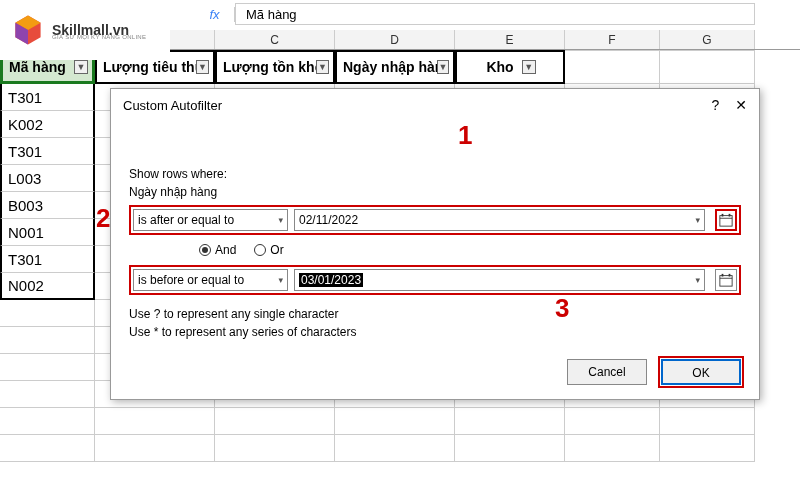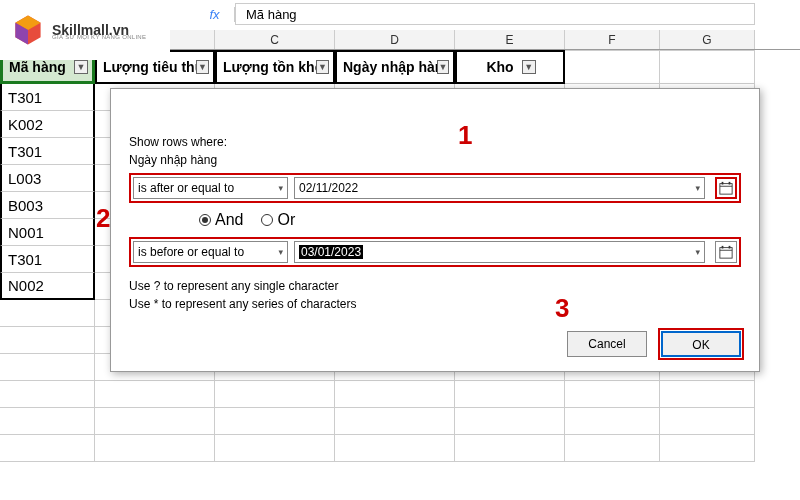--- a/index.html
+++ b/index.html
@@ -28,21 +28,21 @@
   .dlg-title-btns span { cursor: default; }
   .dlg-body { padding: 6px 18px 14px 18px; font-size: 12px; }
   .dlg-label1 { margin-bottom: 4px; margin-top: 40px; }
   .dlg-label2 { margin-bottom: 6px; }
   .crit-row { display: flex; align-items: center; gap: 6px; margin-bottom: 8px; border: 2px solid #c00; padding: 2px; }
   .crit-row select, .crit-row .sel { width: 155px; height: 22px; border: 1px solid #888; font-size: 12px; padding: 0 4px; display: flex; align-items: center; justify-content: space-between; background: #fff; }
   .crit-row .val { flex: 1; height: 22px; border: 1px solid #888; font-size: 12px; padding: 0 4px; display: flex; align-items: center; justify-content: space-between; background: #fff; }
   .val.sel-blue .vtext { background: #000000; color: #fff; padding: 0 2px; }
   .date-icon { width: 22px; height: 22px; border: 1px solid #888; display: flex; align-items: center; justify-content: center; margin-left: 4px; }
   .date-icon svg { width: 14px; height: 14px; }
-  .radio-row { margin: 4px 0 8px 70px; display: flex; gap: 18px; font-size: 16px; }
+  .radio-row { margin: 4px 0 8px 70px; display: flex; gap: 18px; font-size: 12px; }
   .radio-row label { display: flex; align-items: center; gap: 4px; }
   .radio { width: 12px; height: 12px; border: 1px solid #333; border-radius: 50%; display: inline-flex; align-items: center; justify-content: center; }
   .radio.checked::after { content: ''; width: 6px; height: 6px; background: #333; border-radius: 50%; }
   .hint { font-size: 12px; margin-top: 10px; line-height: 1.5; }
   .dlg-btns { display: flex; justify-content: flex-end; gap: 14px; margin-top: 18px; }
   .dlg-btn { width: 80px; height: 26px; border: 1px solid #888; background: #f0f0f0; font-size: 12px; text-align: center; line-height: 24px; }
   .dlg-btn.ok { border: 2px solid #0066cc; outline: 2px solid #c00; outline-offset: 1px; }
   .anno { position: absolute; font-size: 26px; font-weight: bold; color: #c00; z-index: 20; }
   .anno1 { top: 120px; left: 458px; }
   .anno2 { top: 203px; left: 96px; }
@@ -238,20 +238,27 @@
         <div class="cell" style="width: 120px;"></div>
         <div class="cell" style="width: 120px;"></div>
         <div class="cell" style="width: 110px;"></div>
         <div class="cell" style="width: 95px;"></div>
         <div class="cell" style="width: 95px;"></div>
       </div>
     </div>
 </div>
 
 <div class="dialog">
+  <div class="dlg-title">
+    <span>Custom Autofilter</span>
+    <div class="dlg-title-btns">
+      <span>?</span>
+      <span>✕</span>
+    </div>
+  </div>
   <div class="dlg-body">
     <div class="dlg-label1">Show rows where:</div>
     <div class="dlg-label2">Ngày nhập hàng</div>
 
     <div class="crit-row">
       <div class="sel">
           <span>is after or equal to</span>
           <span class="arrow">▾</span>
         </div>
       <div class="val">

